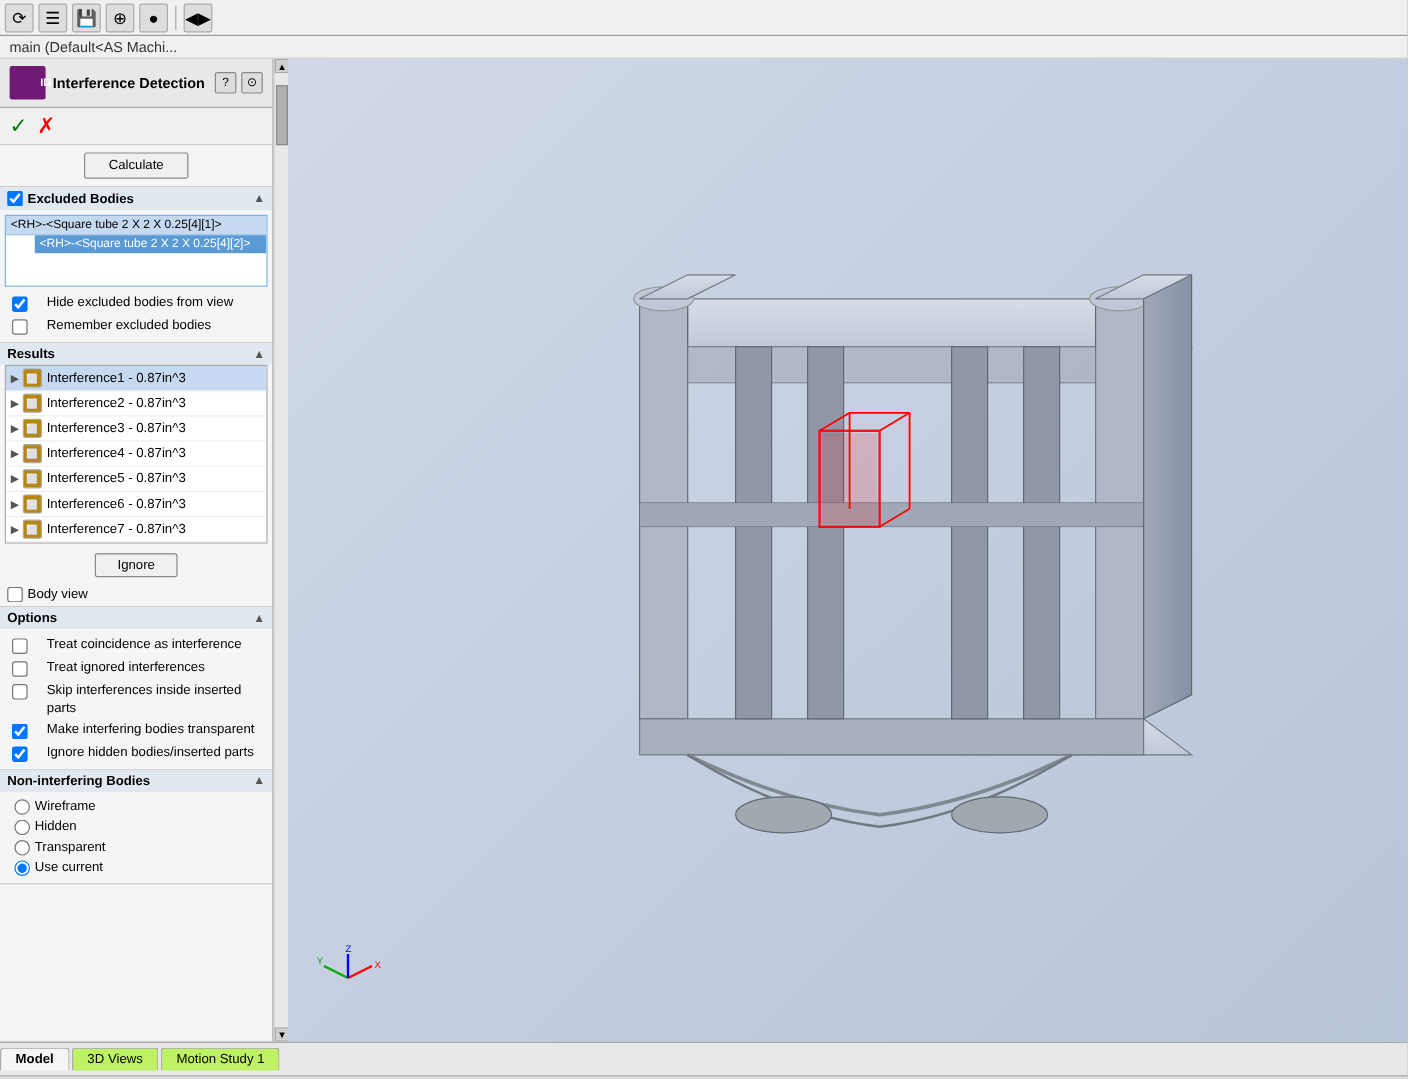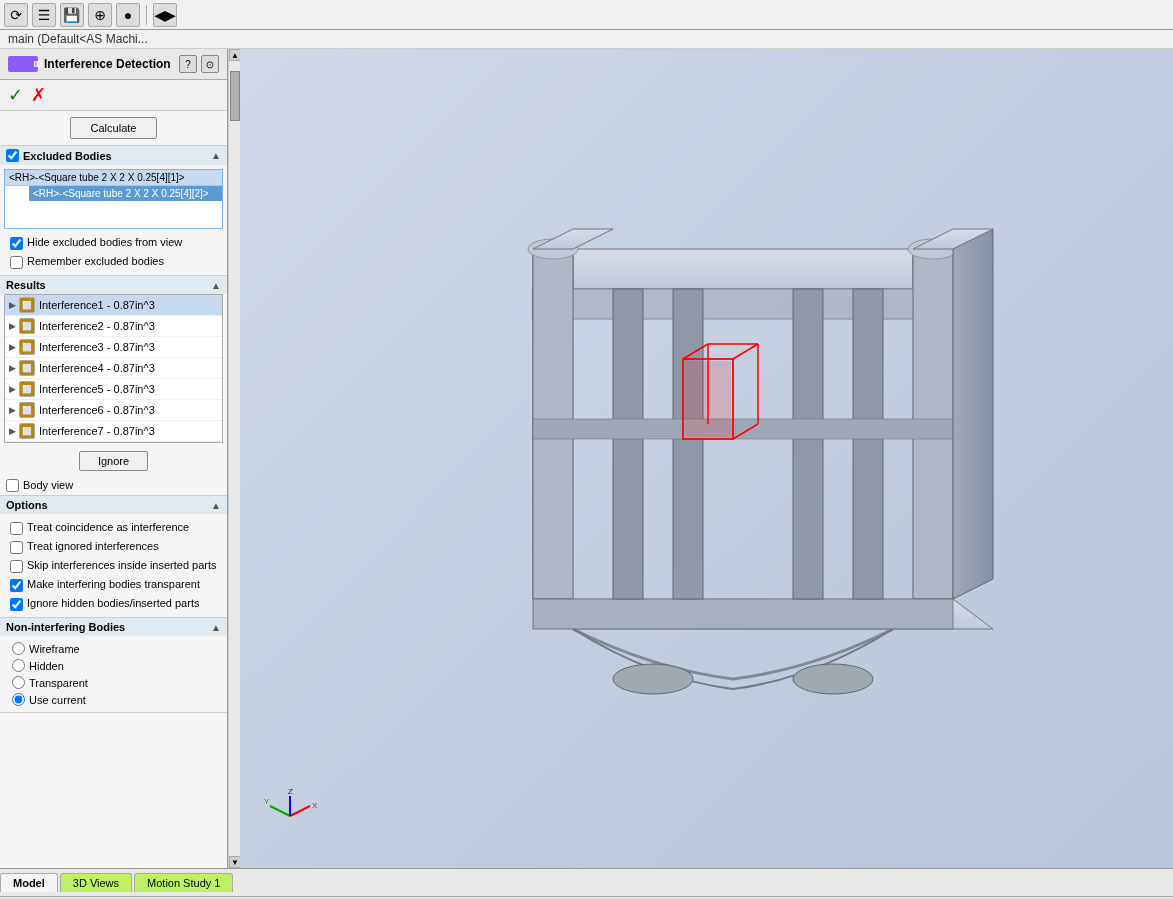--- a/index.html
+++ b/index.html
@@ -144,21 +144,21 @@
       cursor: pointer;
     }
     .excluded-item:last-child { border-bottom: none; margin-left: 24px; }
     .excluded-item.selected { background: #5b9bd5; color: white; }
 
     
     .option-row {
       display: flex;
       align-items: flex-start;
       padding: 2px 6px;
-      gap: 4px;
+      gap: 16px;
     }
     .option-row input[type=checkbox] {
       margin-top: 2px;
       flex-shrink: 0;
     }
     .option-label { font-size: 11px; line-height: 1.3; }
 
     
     .results-list {
       background: white;
@@ -287,22 +287,22 @@
 
     .breadcrumb-bar {
       background: #f0f0f0;
       border-bottom: 1px solid #ccc;
       padding: 2px 8px;
       font-size: 12px;
       color: #333;
     }
 
     .interference-icon {
-      width: 20px; height: 16px;
-      background: #8b5cf6;
+      width: 20px; height: 28px;
+      background: #701a75;
       border-radius: 2px;
       display: flex; align-items: center; justify-content: center;
       color: white;
       font-size: 9px;
       font-weight: bold;
       padding-left: 30px;
     }
   </style>
 </head>
 <body>

